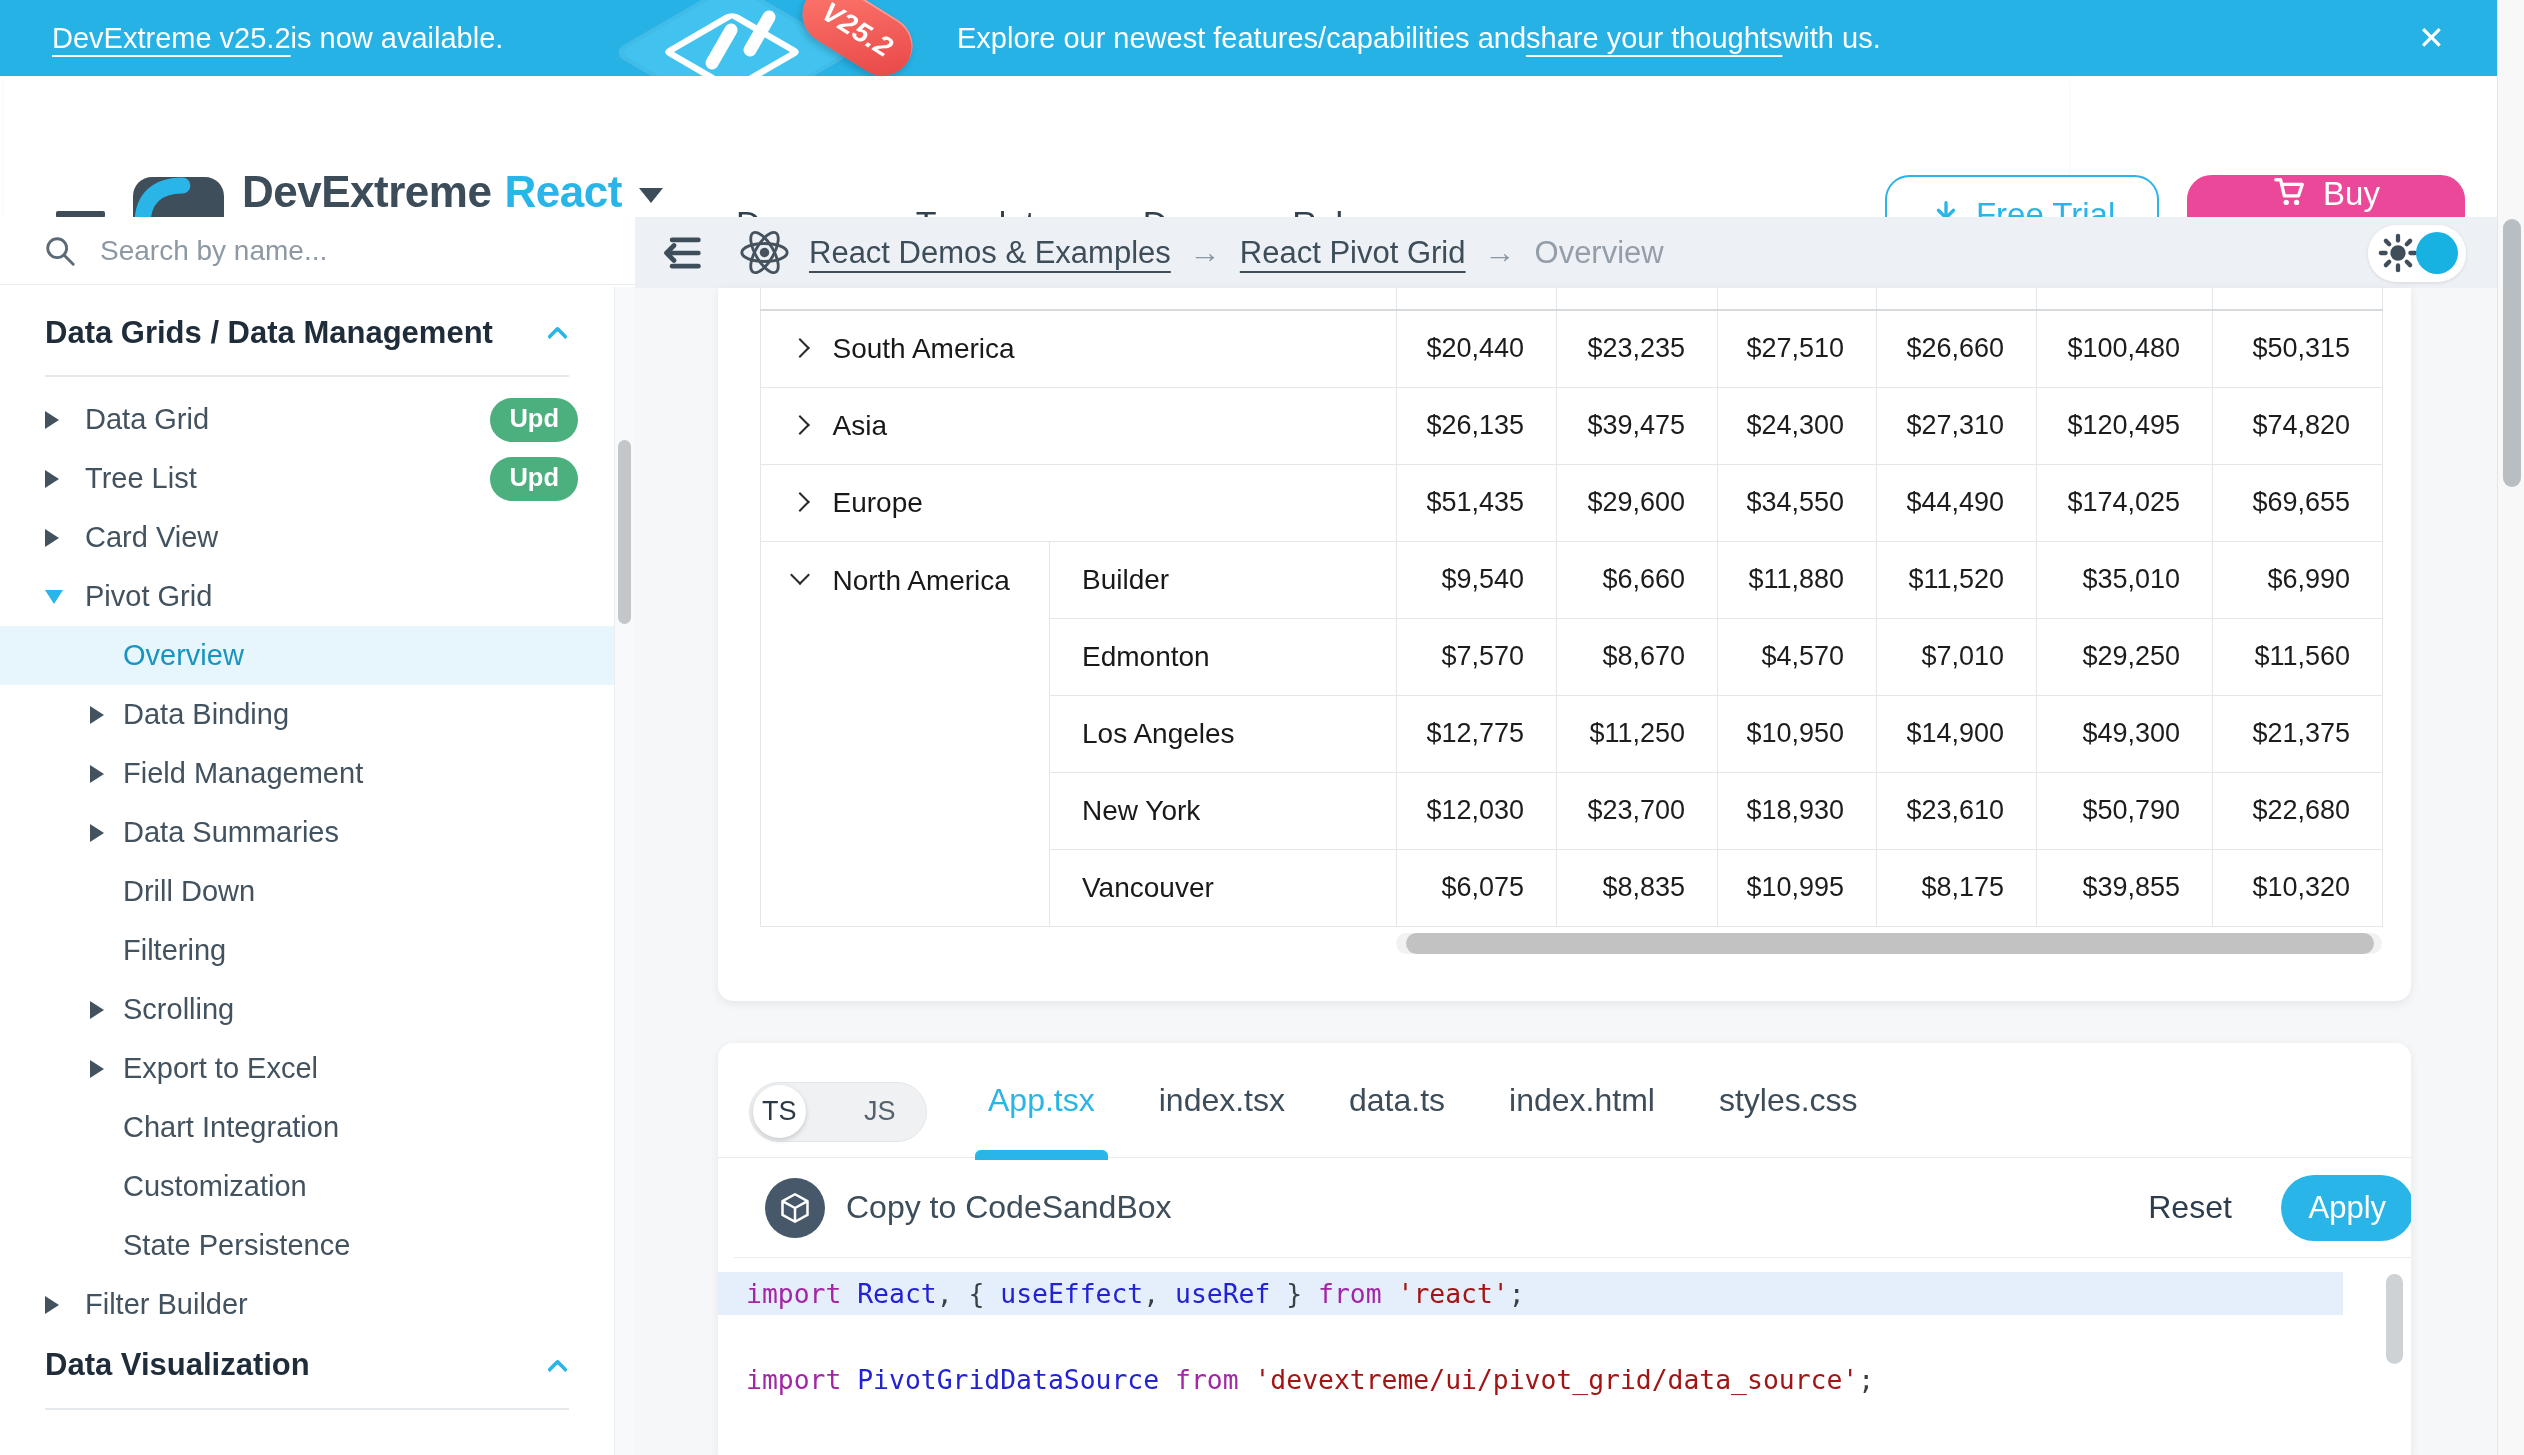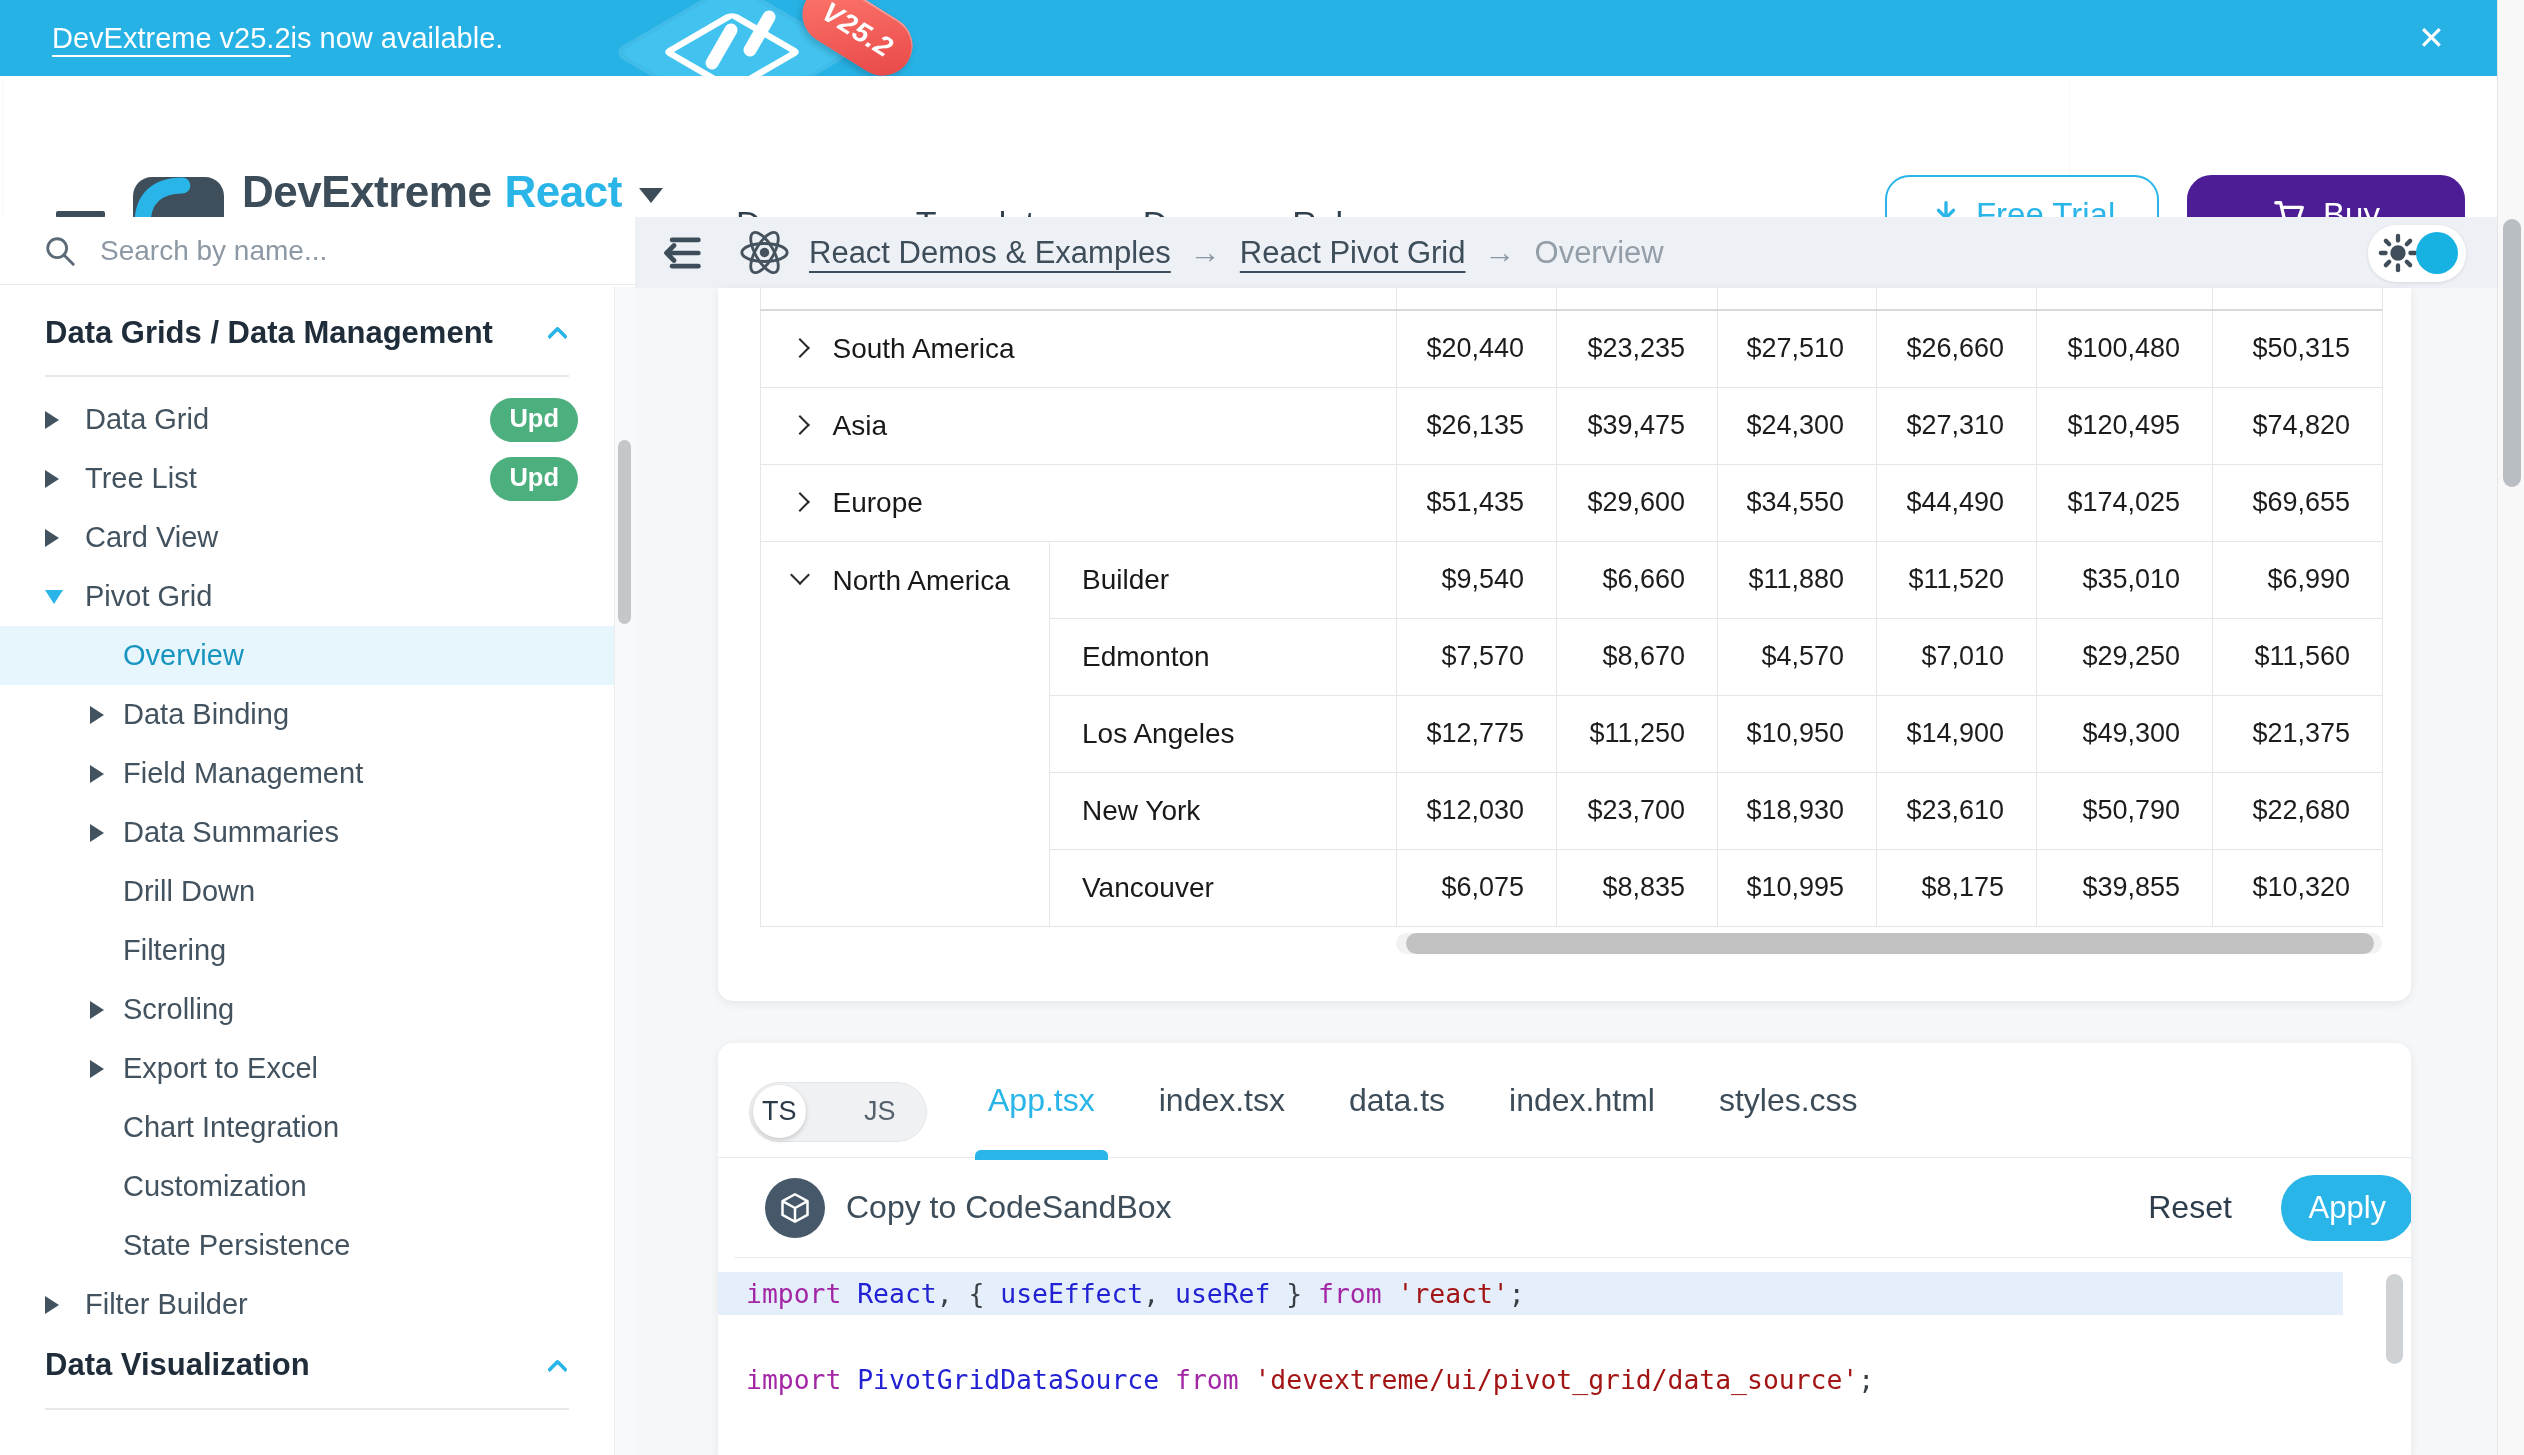--- a/index.html
+++ b/index.html
@@ -29,21 +29,21 @@
   .logo-js { position:absolute; right:11.3px; bottom:5.7px; color:#fff; font-weight:700; font-size:31px; }
   .brand { position:absolute; left:238px; top:91px; font-size:44px; font-weight:700; color:#3c4c59; letter-spacing:-0.5px; white-space:nowrap; cursor:pointer; }
   .brand .fw { color:#29b5e8; margin-left:13.2px; }
   .brand .caret { display:inline-block; width:0; height:0; border-left:12.3px solid transparent; border-right:12.3px solid transparent; border-top:15px solid #3c4c59; margin-left:17px; margin-bottom:3.8px; }
   .byline { position:absolute; left:240px; top:151px; font-size:23.6px; color:#9fa8b1; }
   .main-nav { position:absolute; left:732px; top:76px; height:142px; display:flex; align-items:center; gap:72px; }
   .nav-item { position:relative; font-size:34px; color:#31404d; height:142px; display:flex; align-items:center; cursor:pointer; white-space:nowrap; }
   .nav-item .nav-bar { position:absolute; left:-1.9px; right:-1.9px; bottom:0; height:8.5px; background:#29b5e8; border-radius:4.7px 4.7px 0 0; }
   .nav-item .nav-caret { position:absolute; left:50%; margin-left:-11.3px; bottom:7.6px; width:0; height:0; border-left:11.3px solid transparent; border-right:11.3px solid transparent; border-top:14px solid #3c4c59; }
   .btn-free { position:absolute; left:1881px; top:99px; width:274px; height:80px; border:2.8px solid #29b5e8; border-radius:24.5px; background:#fff; color:#29b5e8; font-size:33px; display:flex; align-items:center; justify-content:center; gap:13.2px; cursor:pointer; white-space:nowrap; }
-  .btn-buy { position:absolute; left:2183px; top:99px; width:278px; height:80px; border-radius:24.5px; background:#4c1d95; color:#fff; font-size:33px; display:flex; align-items:center; justify-content:center; gap:15px; cursor:pointer; white-space:nowrap; }
+  .btn-buy { position:absolute; left:2183px; top:99px; width:278px; height:80px; border-radius:24.5px; background:#ec4899; color:#fff; font-size:33px; display:flex; align-items:flex-start; justify-content:center; gap:15px; cursor:pointer; white-space:nowrap; }
 
   
   .sidebar { position:absolute; left:0; top:217px; width:635px; bottom:0; background:#fff; }
   .search-row { position:absolute; left:0; top:0; width:635px; height:68px; border-bottom:1.9px solid #e8ecef; display:flex; align-items:center; padding-left:43px; gap:23px; }
   .search-row input { border:none; outline:none; font-size:28px; color:#41505d; width:415px; font-family:inherit; background:transparent; }
   .search-row input::placeholder { color:#8c98a3; }
   .side-scroll { position:absolute; left:0; top:70px; width:614px; bottom:0; overflow:hidden; padding-top:15px; }
   .side-track { position:absolute; right:0; top:70px; bottom:0; width:21px; background:#f8f9fa; border-left:0.9px solid #ebedef; }
   .side-thumb { position:absolute; right:3.8px; top:223px; width:13.2px; height:184px; background:#c3c7ca; border-radius:7.6px; cursor:pointer; }
   .side-section { display:flex; align-items:center; height:62px; padding:0 49px 0 45px; cursor:pointer; }
@@ -120,20 +120,25 @@
   <div class="banner">
     <div class="banner-left">
       <span class="bn-link">DevExtreme v25.2</span>
         <span> is now available.</span>
     </div>
     <div class="bn-diamond"></div>
     <div class="bn-diamond-inner"></div>
     <div class="bn-bar b1"></div>
     <div class="bn-bar b2"></div>
     <div class="bn-badge">V25.2</div>
+    <div class="bn-msg">
+      <span>Explore our newest features/capabilities and </span>
+        <span class="bn-link">share your thoughts</span>
+        <span> with us.</span>
+    </div>
     <div class="bn-close">✕</div>
   </div>
 
   <div class="header">
     <div class="hamburger">
         <div></div>
         <div></div>
         <div></div>
       </div>
     <div class="logo-mark">

